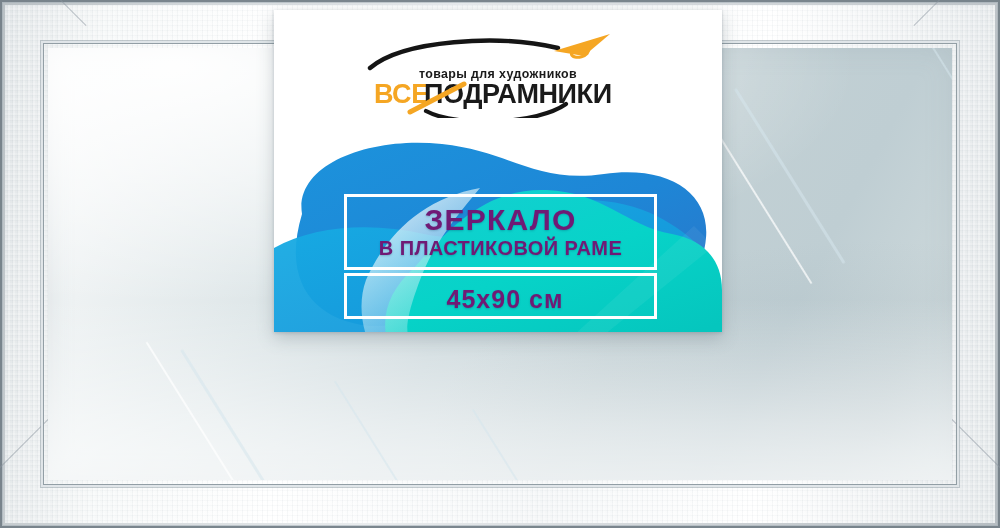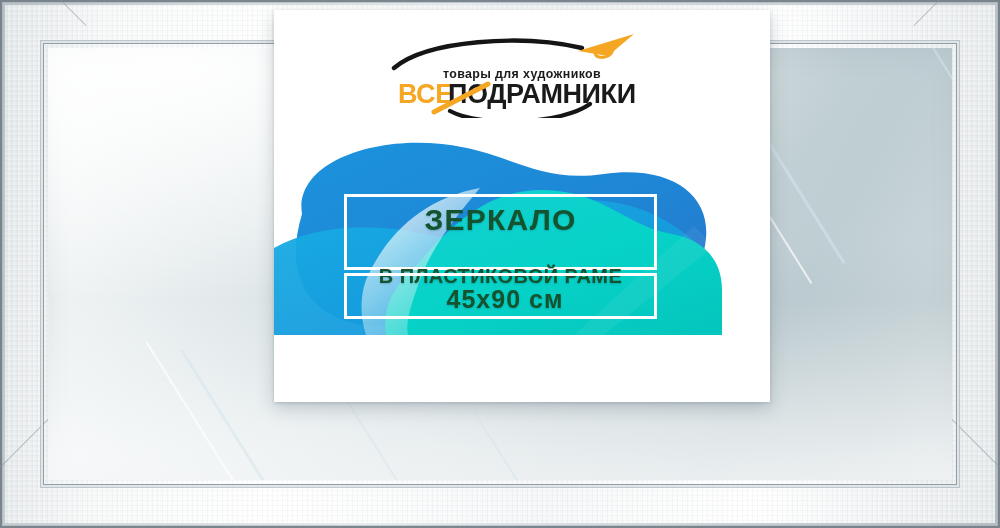--- a/index.html
+++ b/index.html
@@ -80,41 +80,41 @@
     background:radial-gradient(80% 70% at 92% 88%,
        rgba(150,168,176,.34) 0%,rgba(150,168,176,0) 62%);}
 
   
   .streaks{position:absolute;inset:-20%;transform:rotate(-32deg);}
   .streak{position:absolute;background:rgba(255,255,255,.70);
           border-radius:4px;filter:blur(.6px);}
   .streak.faint{background:rgba(214,230,236,.55);}
 
   
-  .label-card{position:absolute;left:274px;top:10px;width:448px;height:392px;
+  .label-card{position:absolute;left:274px;top:10px;width:448px;height:322px;
     background:#ffffff;overflow:hidden;
-    box-shadow:0 6px 16px rgba(90,105,115,.30), 0 1px 3px rgba(90,105,115,.25);padding-left:48px;}
+    box-shadow:0 6px 16px rgba(90,105,115,.30), 0 1px 3px rgba(90,105,115,.25);}
 
   
   .logo{position:absolute;left:0;right:0;top:22px;height:86px;}
   .logo svg{display:block;margin:0 auto;}
 
   
   .blobs{position:absolute;left:0;top:120px;width:448px;height:205px;overflow:hidden;}
   .blobs svg{display:block;}
 
   
   .txtbox{position:absolute;border:3px solid #ffffff;box-sizing:border-box;}
   .txtbox-main{left:70px;top:184px;width:313px;height:76px;}
   .txtbox-size{left:70px;top:263px;width:313px;height:46px;}
 
-  .t-line{color:#14532d;text-align:center;font-weight:bold;letter-spacing:.6px;
+  .t-line{color:#701a75;text-align:center;font-weight:bold;letter-spacing:.6px;
           text-shadow:0 1px 2px rgba(0,60,90,.25);white-space:nowrap;}
   .t-title{position:absolute;left:0;right:0;top:6px;font-size:30px;letter-spacing:1.2px;}
-  .t-sub{position:absolute;left:0;right:0;top:40px;font-size:20px;letter-spacing:.4px;margin-top:28px;}
+  .t-sub{position:absolute;left:0;right:0;top:40px;font-size:20px;letter-spacing:.4px;}
   .t-size{position:absolute;left:0;right:0;top:9px;font-size:25px;letter-spacing:1px;margin-left:9px;}
 </style>
 </head>
 <body>
 
 <div id="product-image">
 
   <div class="frame-outer">
     <div class="frame-rim"></div>
     <div class="frame-face"></div>

